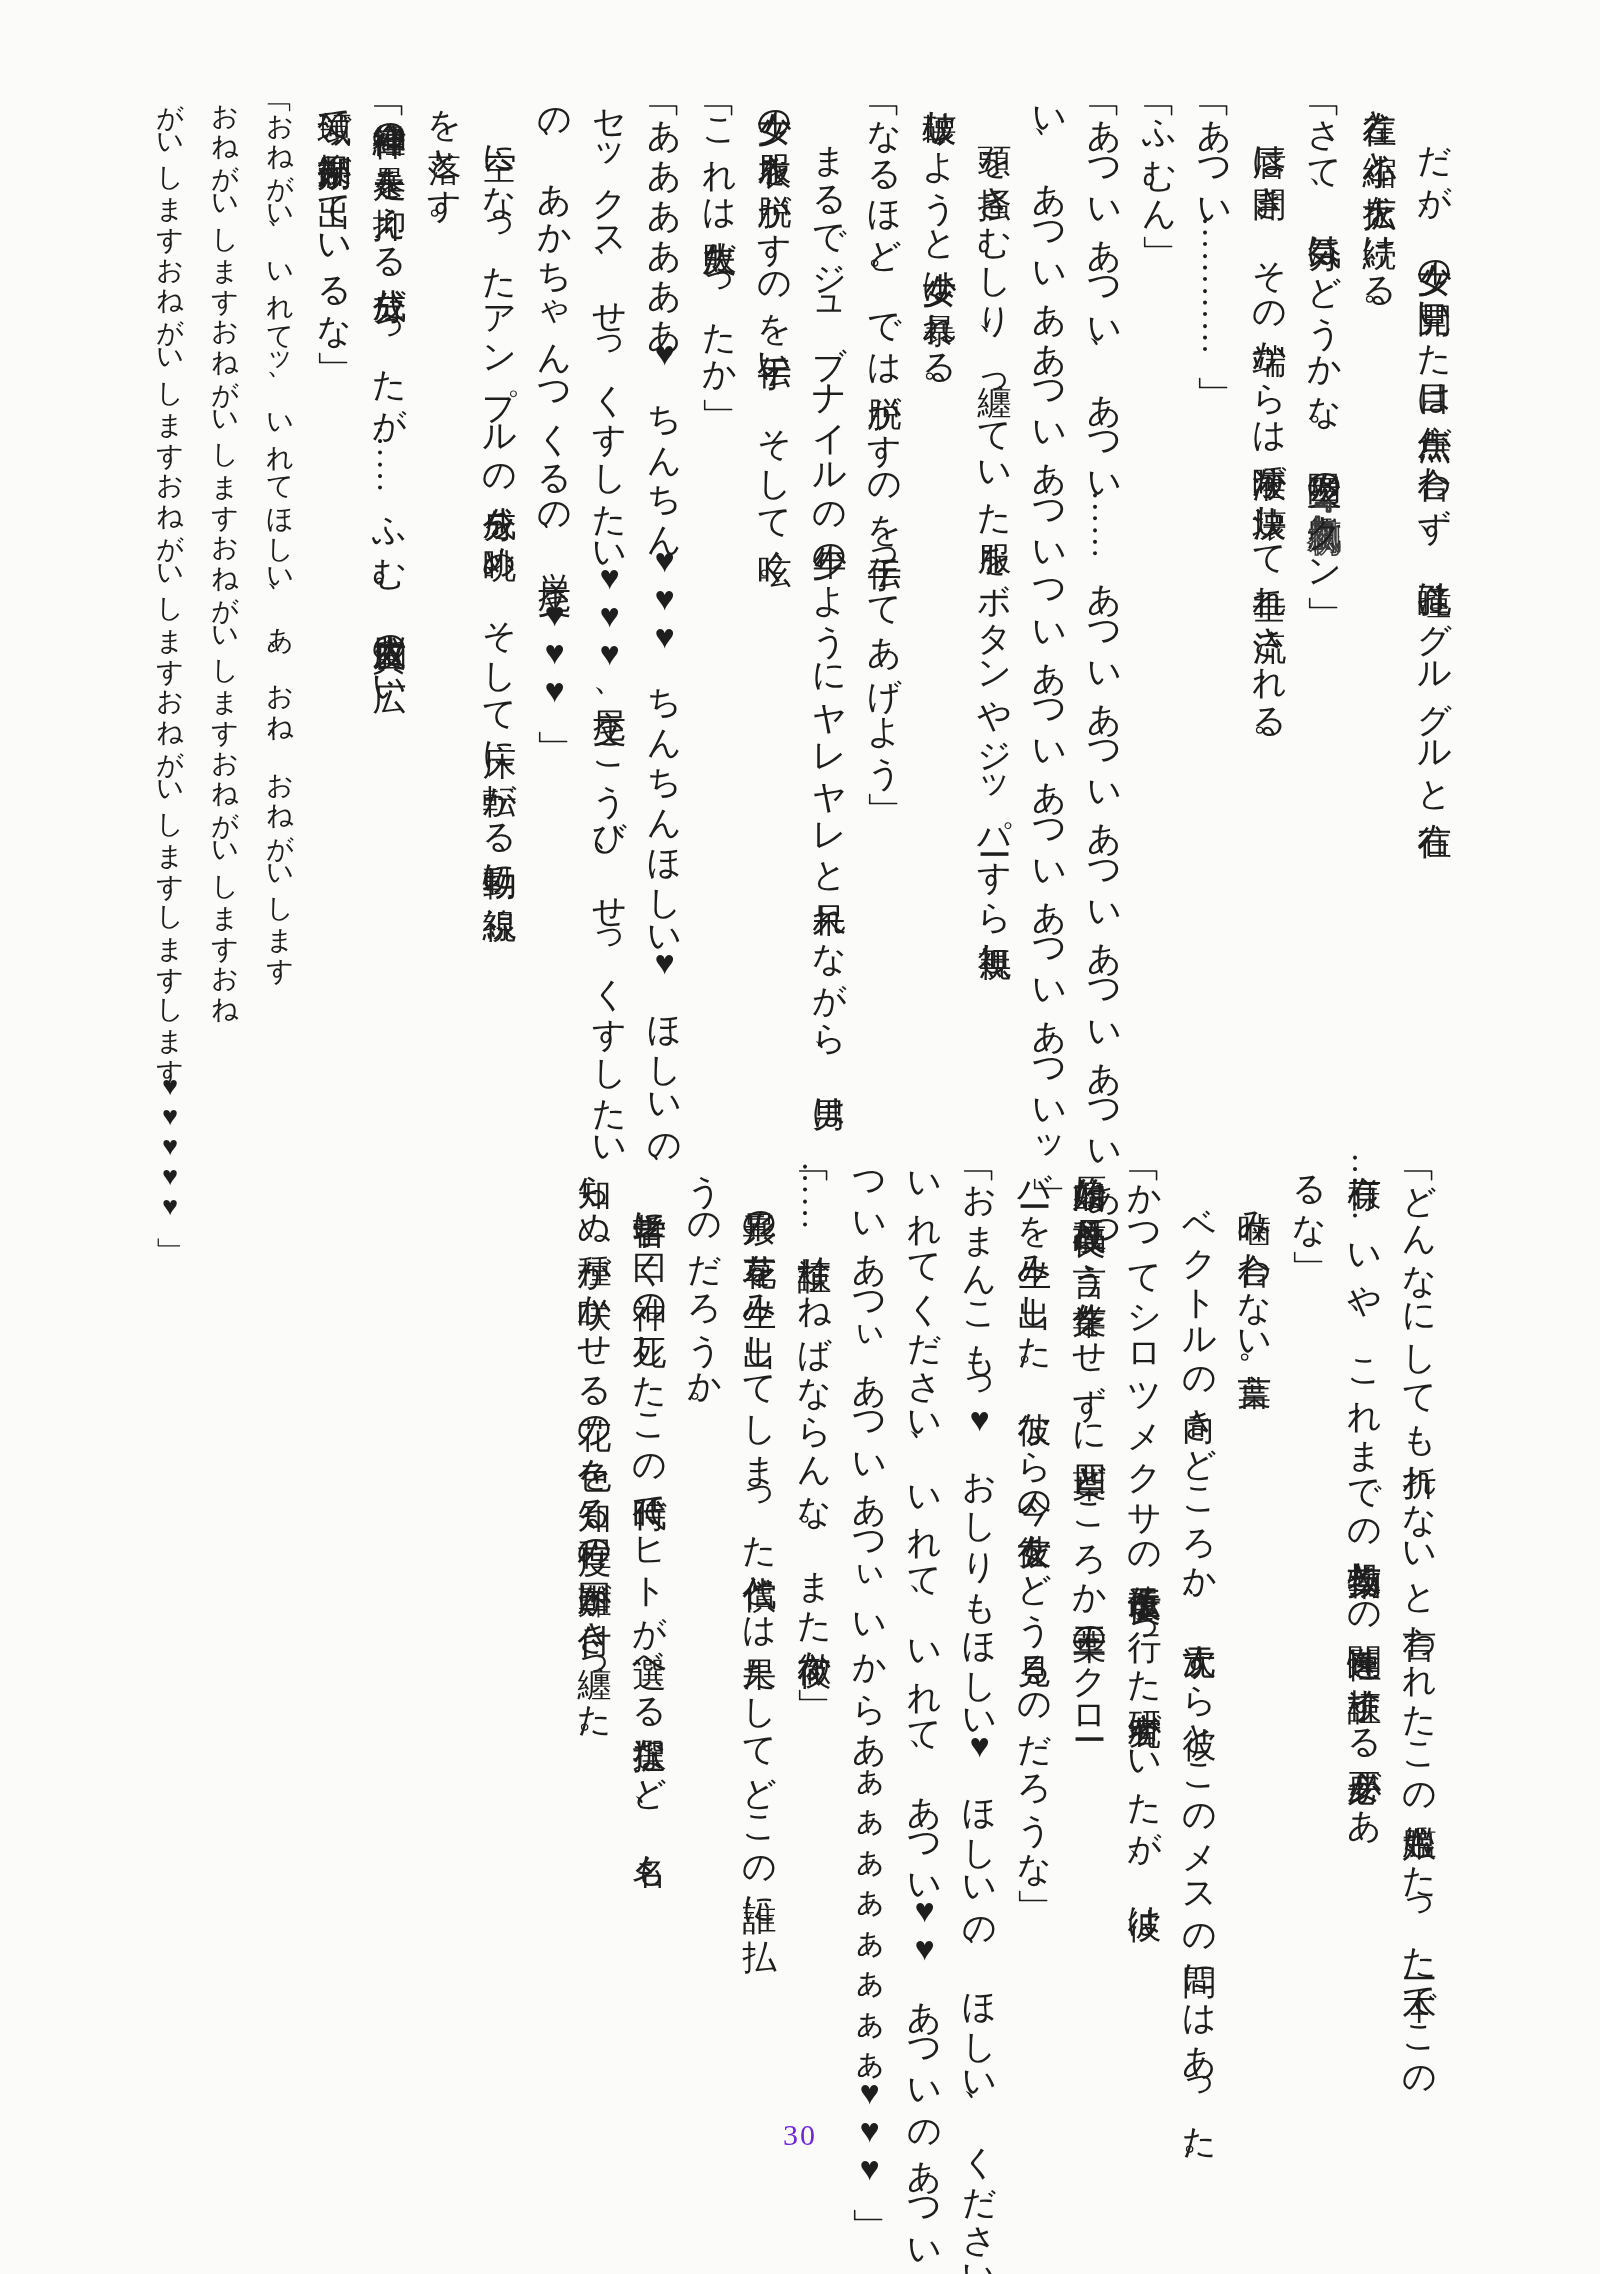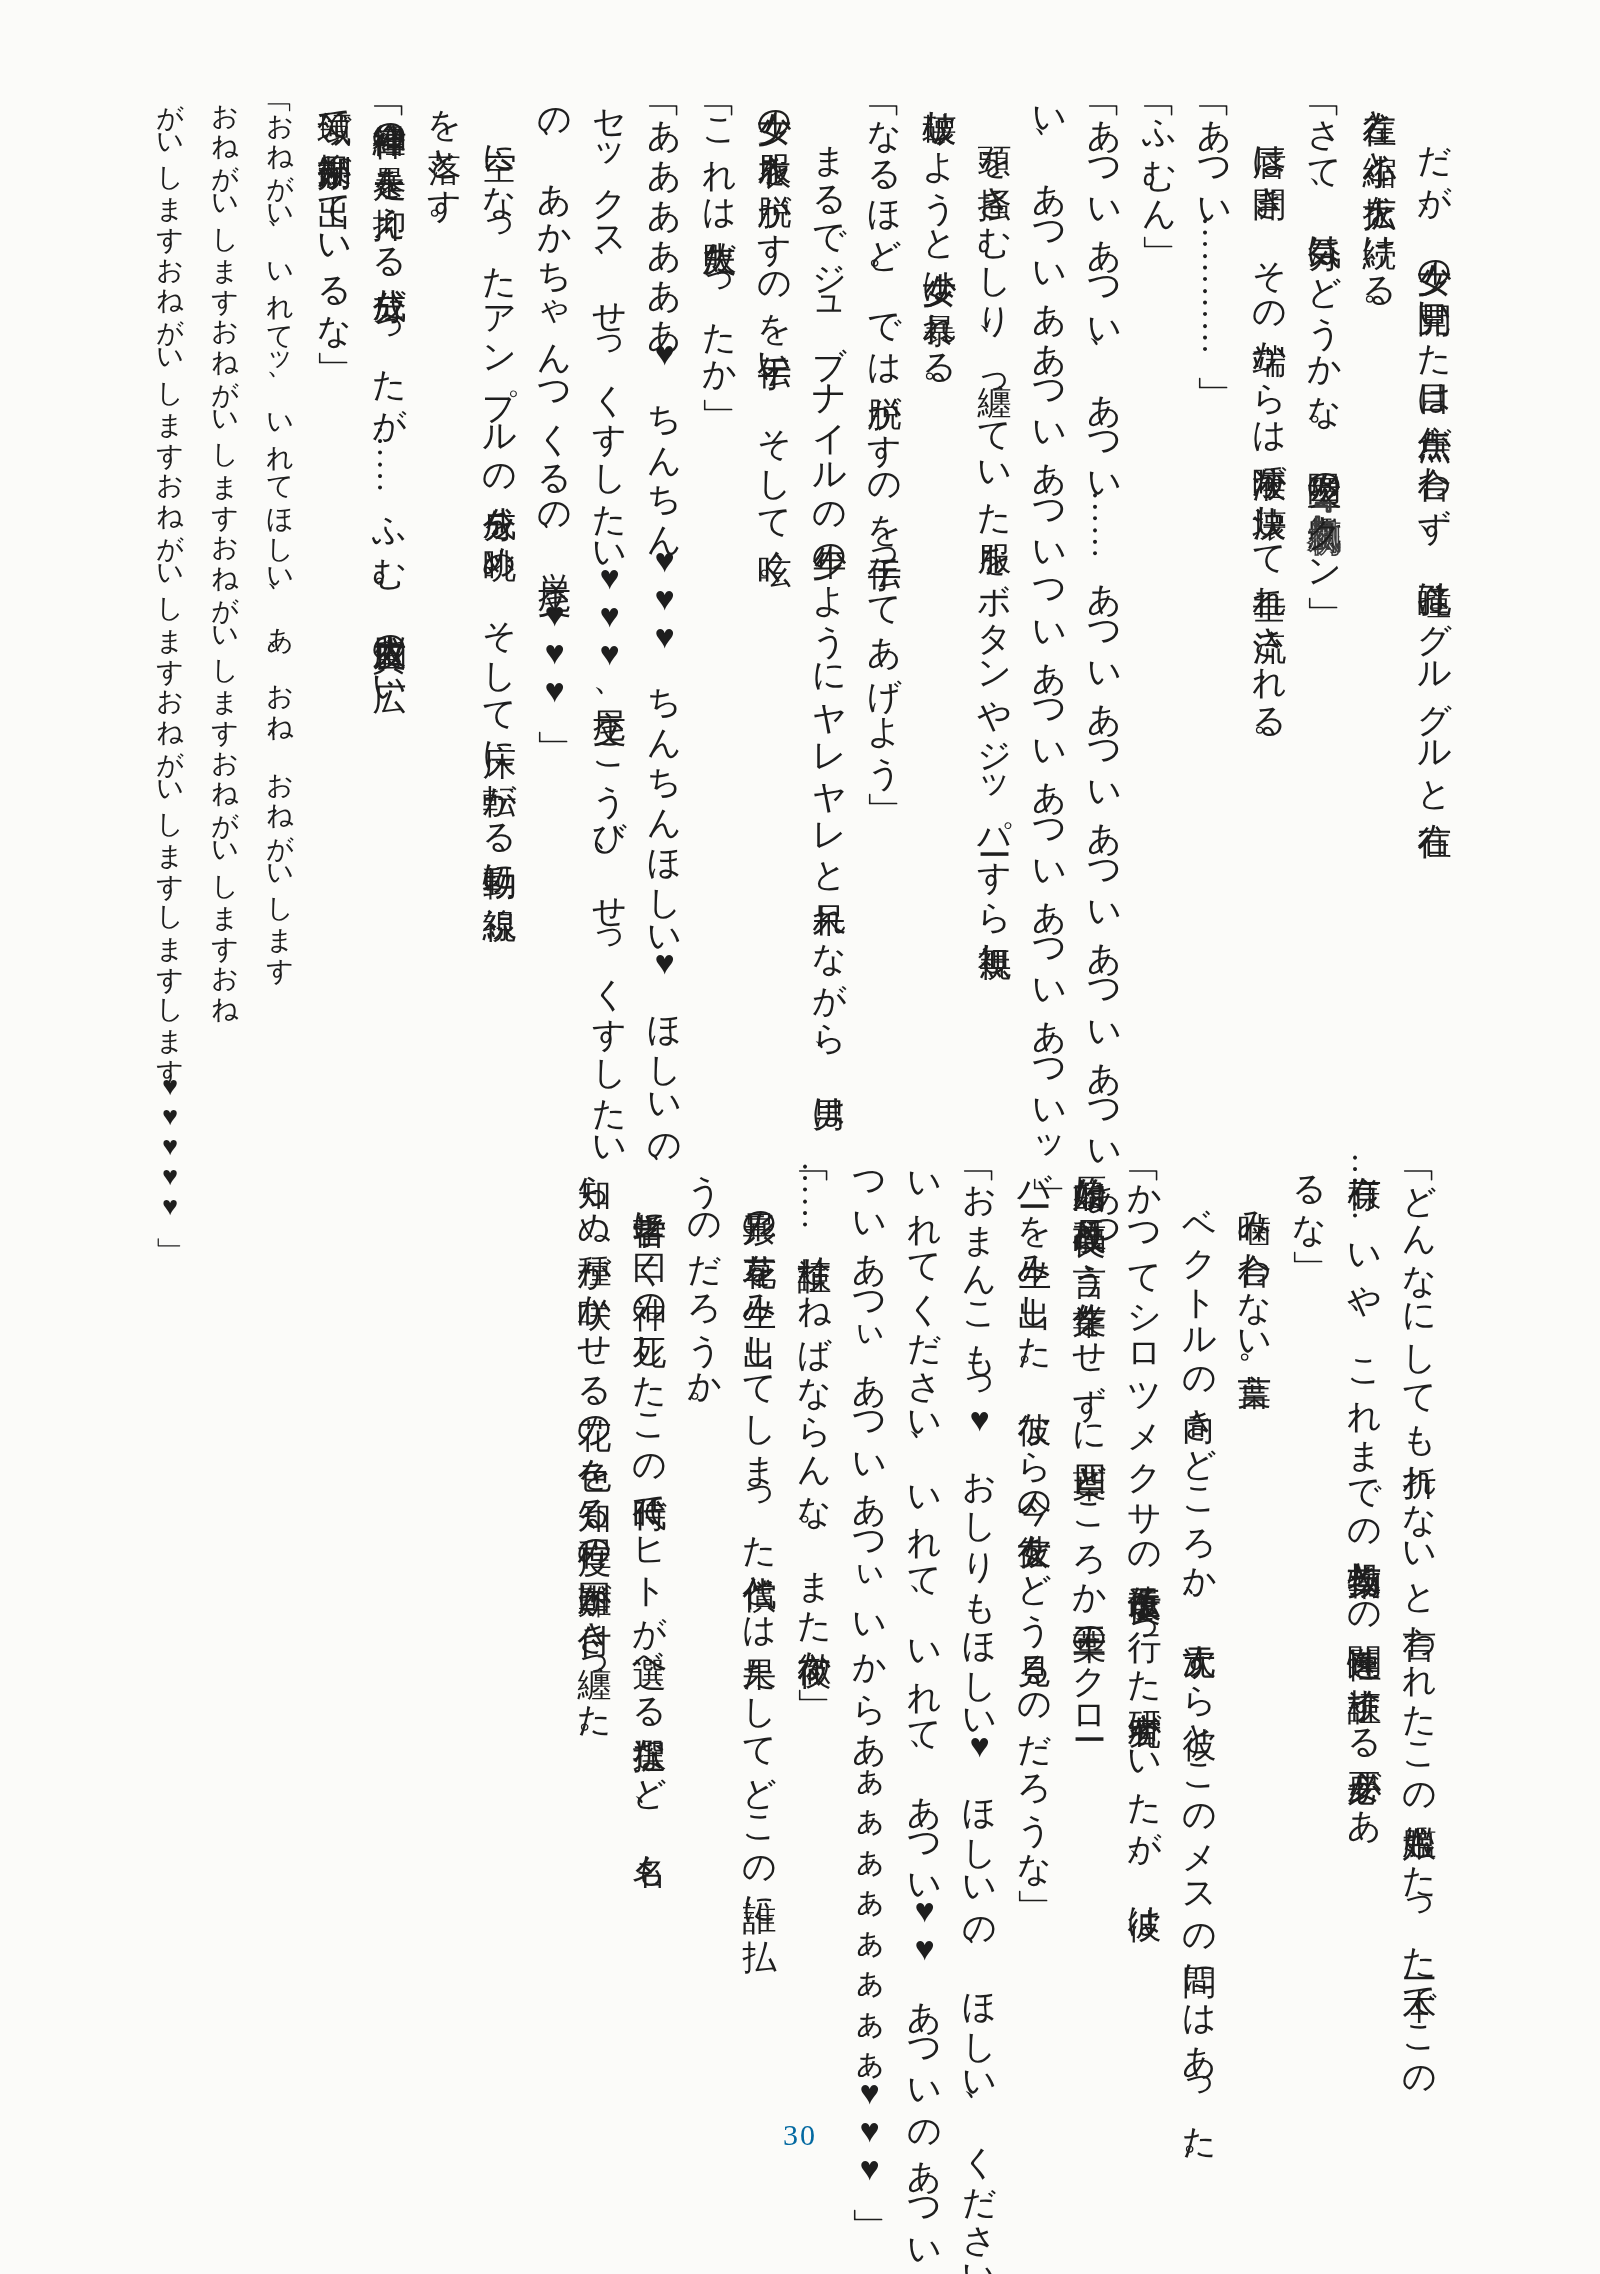--- a/index.html
+++ b/index.html
@@ -36,21 +36,21 @@
     -webkit-text-stroke:1.5px #3c3c3c;
     text-shadow:0 0 1px #3c3c3c;
   }
   #upper-block{left:140px;top:85px;width:1322px;height:1030px;}
   #lower-block{left:565px;top:1150px;width:882px;height:1010px;}
   #page-number{
     position:absolute;left:0;right:0;top:2118px;
     text-align:center;
     font-size:30px;
     letter-spacing:2px;
-    color:#0369a1;
+    color:#6d28d9;
   }
 </style>
 </head>
 <body>
 
 <div id="upper-block" class="vblock">
   <p class="col para">だが、少女の見開いた目は焦点が合わず、瞳孔はグルグルと右往</p>
   <p class="col">左往と縮小と拡大を続ける。</p>
   <p class="col dialog"><span>「さて、気分はどうかな。陽炎型の七番艦</span><span class="outline">『初風』</span><span>クン」</span></p>
   <p class="col para">唇は開き、その端からは唾液が決壊して垂れ流される。</p>

